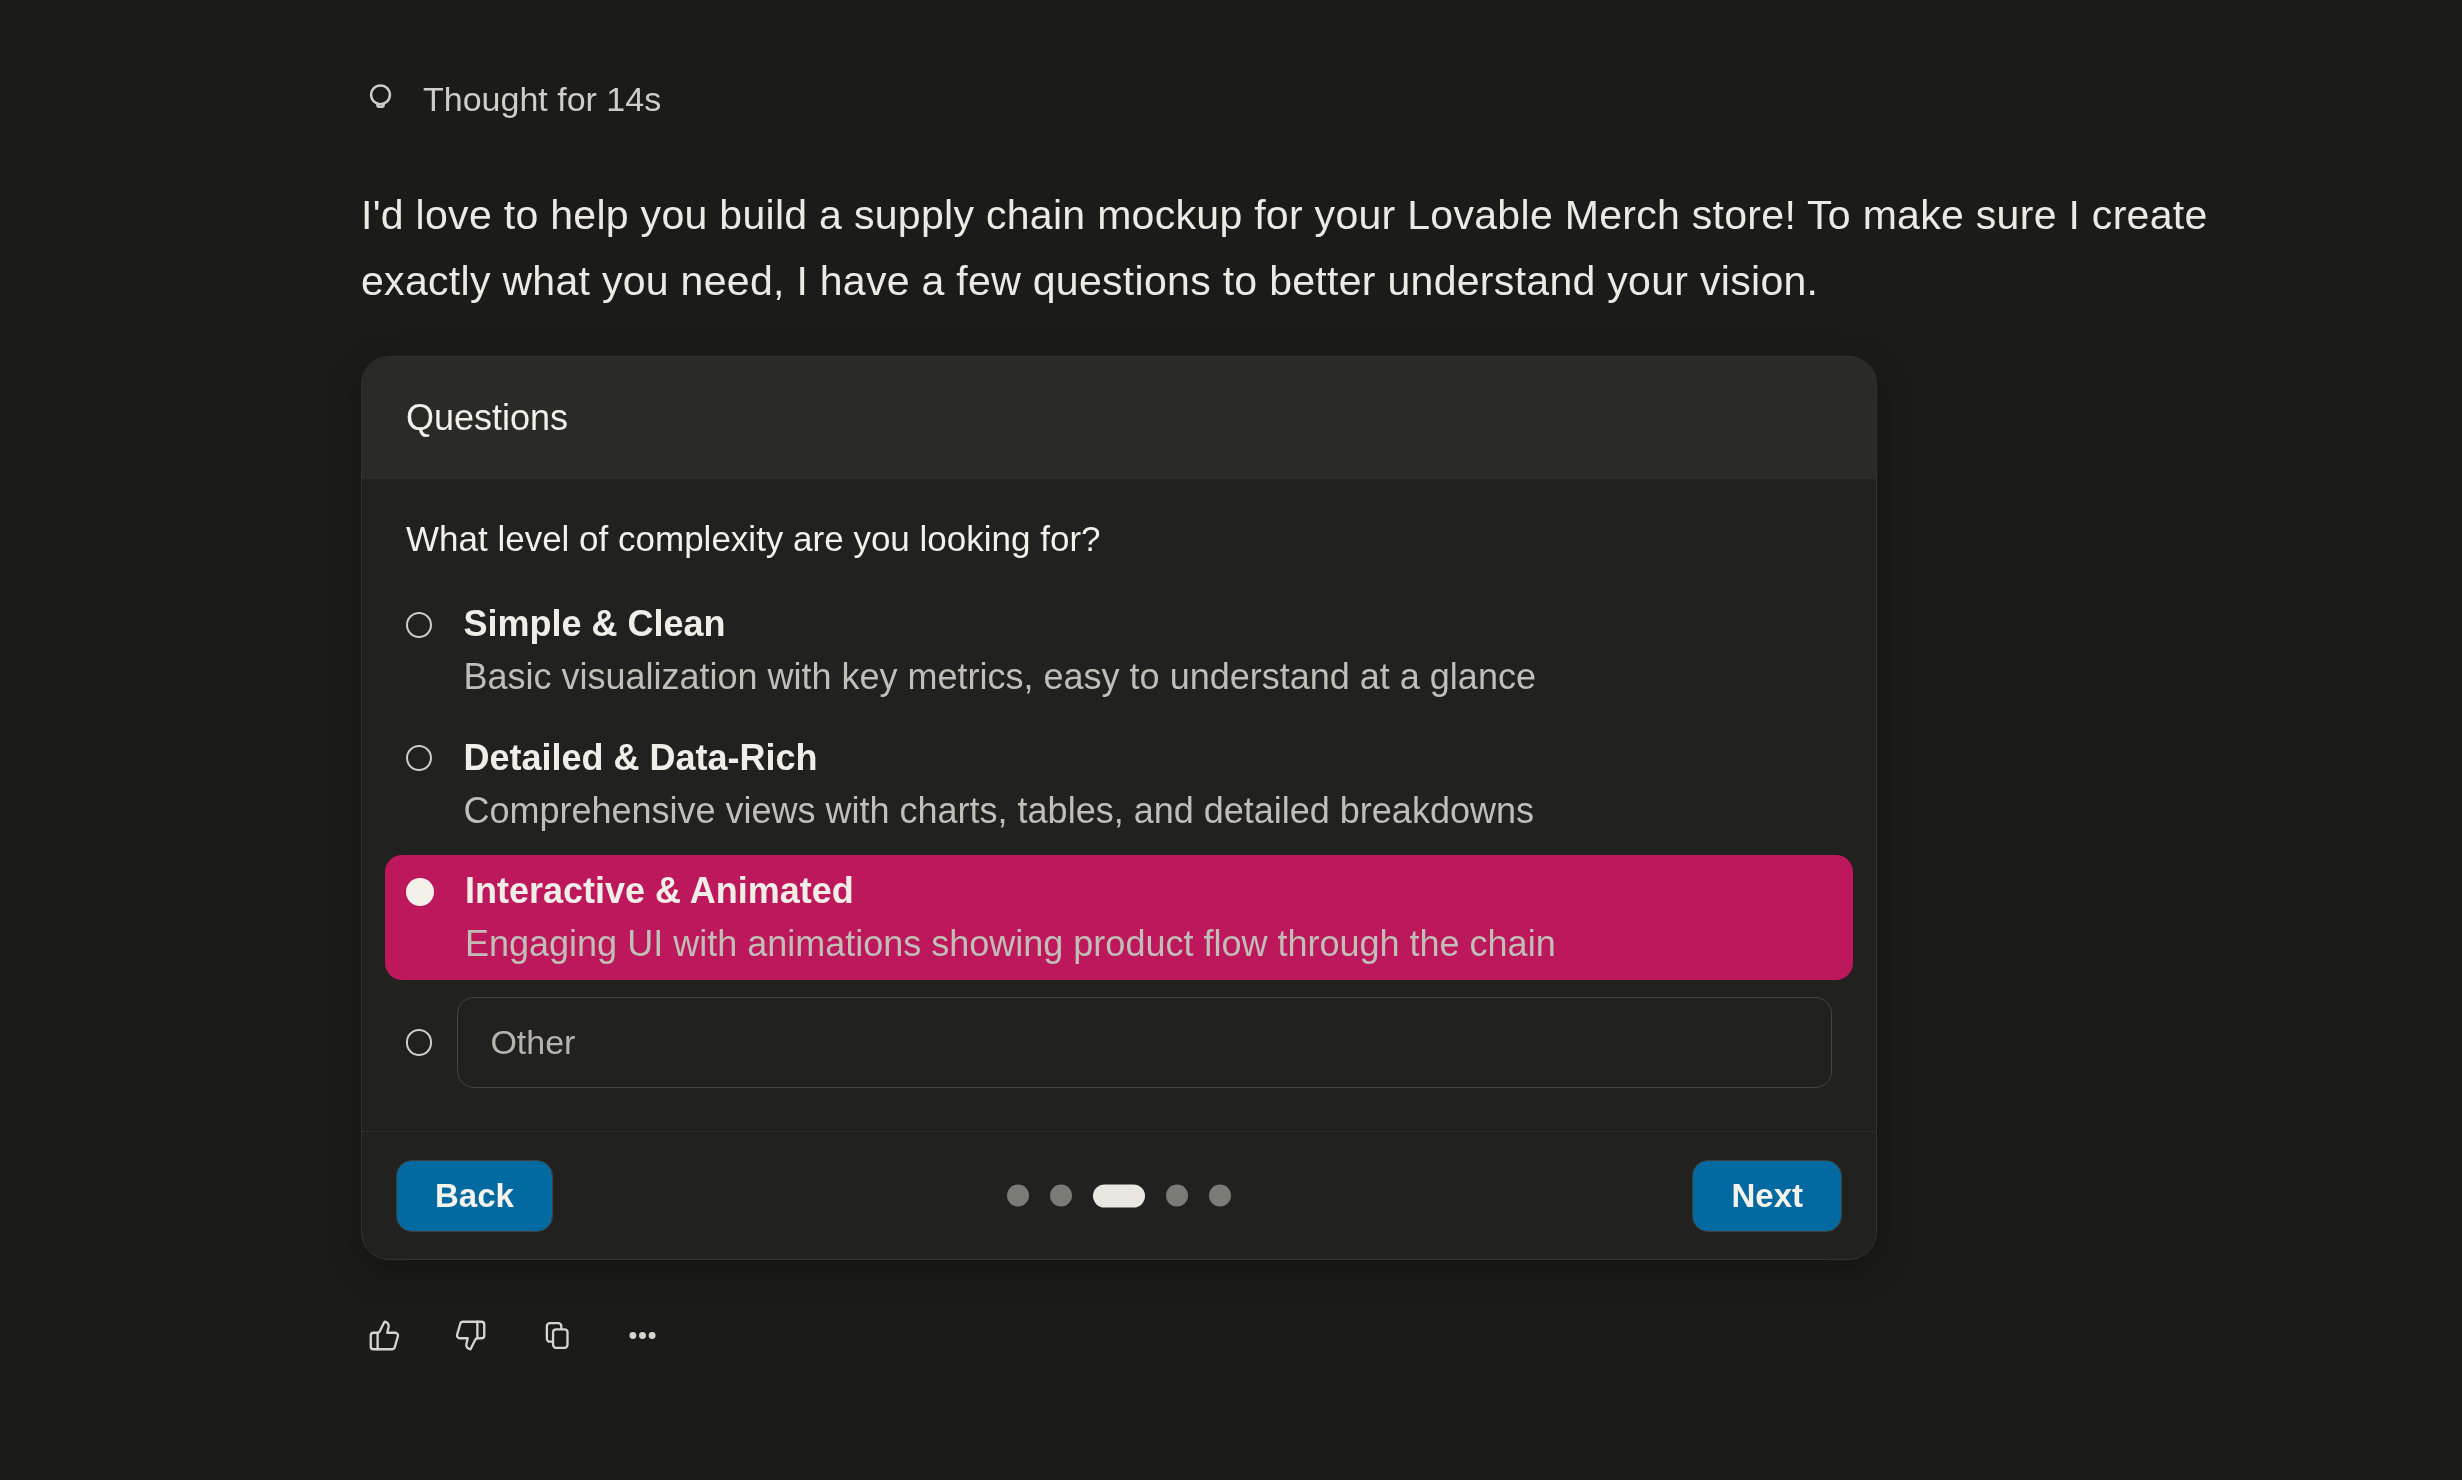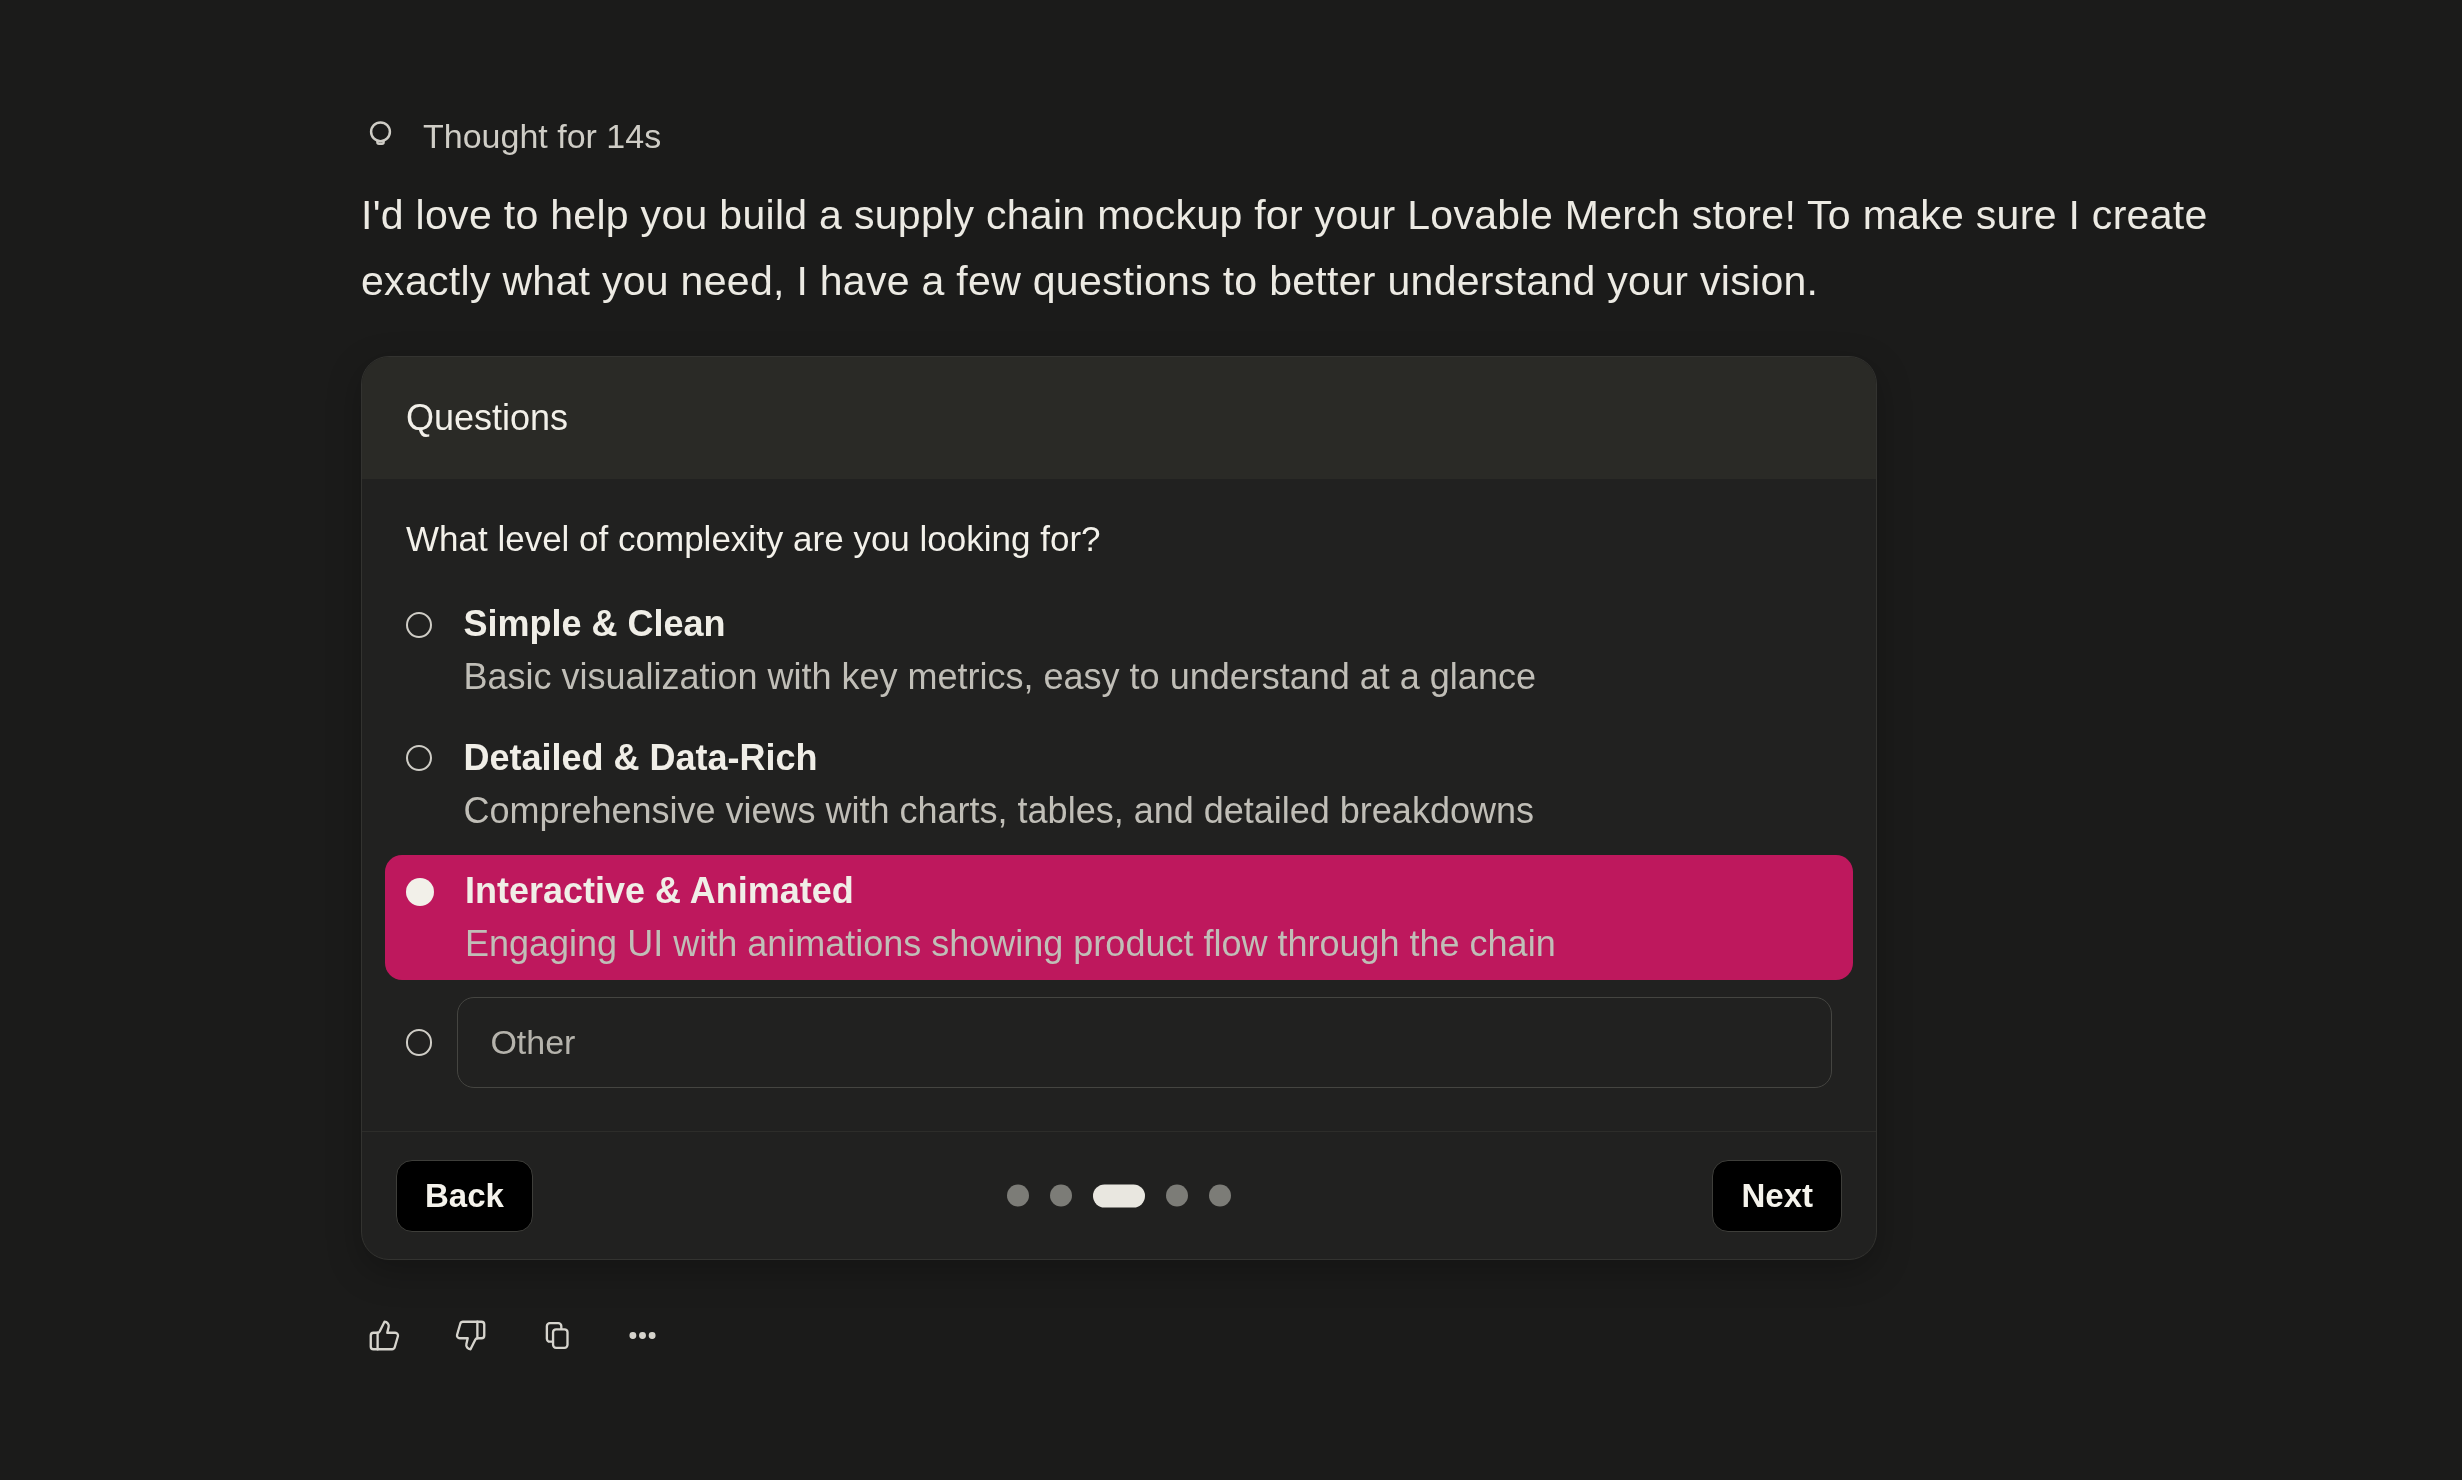--- a/index.html
+++ b/index.html
@@ -9,21 +9,21 @@
     font-family:"Liberation Sans", sans-serif;
     color:#eceae3;
     position:relative;
     overflow:hidden;
   }
 
   
   .thought-row {
     position:absolute; left:362px; top:80px;
     display:flex; align-items:center; gap:24px;
-    color:#cfcdc6; cursor:pointer;margin-top:37px;
+    color:#cfcdc6; cursor:pointer;
   }
   .thought-row svg { width:37px; height:37px; stroke:#cfcdc6; }
   .thought-label { font-size:34px; }
 
   
   .message-text {
     position:absolute; left:361px; top:182px;
     width:1966px; font-size:41px; line-height:66px;
     color:#eceae3; letter-spacing:0.3px;
   }
@@ -82,22 +82,22 @@
   .other-input::placeholder { color:#b5b3ac; opacity:1; }
 
   .card-footer {
     border-top:1.7px solid #2d2d2a;
     height:128px;
     display:flex; align-items:center; justify-content:space-between;
     padding:0 34px;
     position:relative;
   }
   .nav-btn {
-    height:72px; padding:0 28px;
-    background:#000000;
+    height:72px; padding:0 38px;
+    background:#0369a1;
     border:1.7px solid #3e3e3a;
     border-radius:16px;
     font-size:33px; font-weight:700; color:#f5f3ec;
     font-family:"Liberation Sans", sans-serif;
     cursor:pointer;
   }
   .dots {
     position:absolute; left:50%; top:50%;
     transform:translate(-50%,-50%);
     display:flex; align-items:center; gap:21px;

